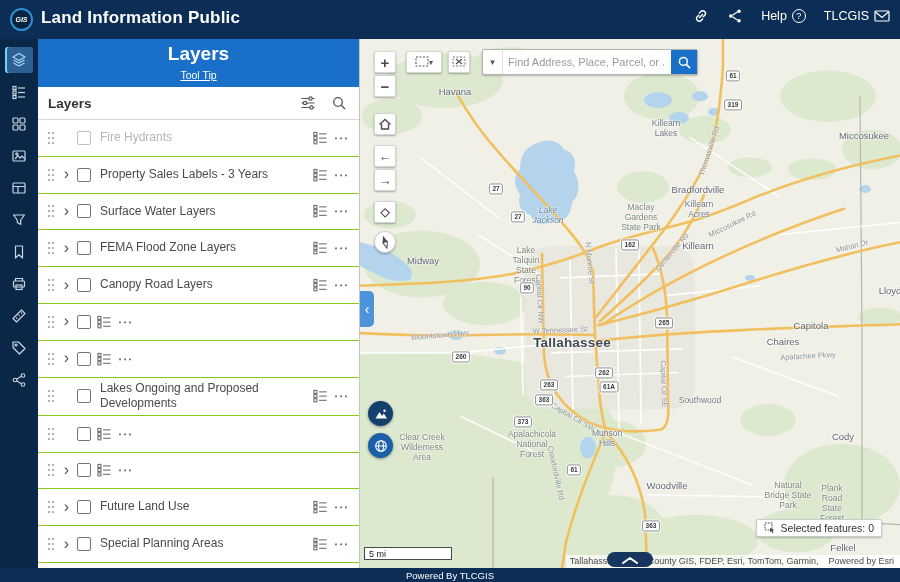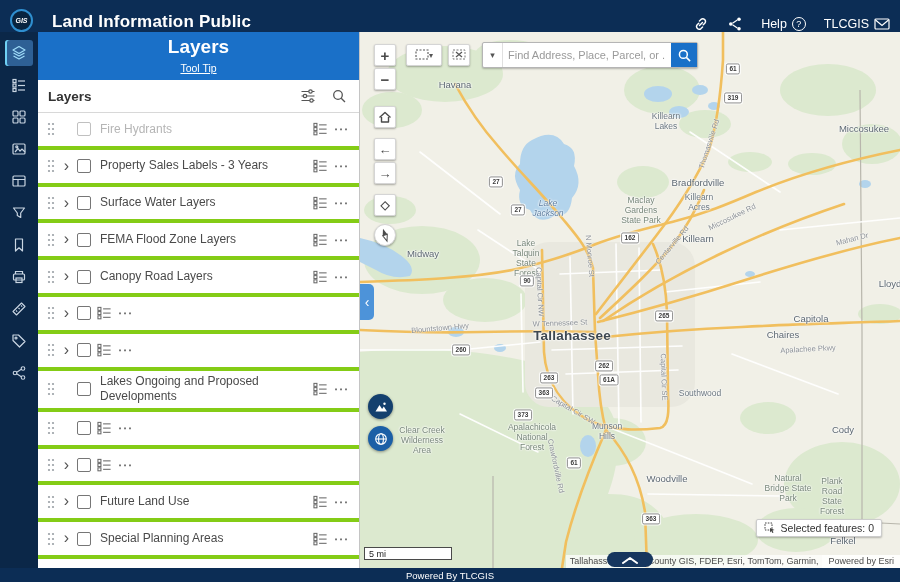--- a/index.html
+++ b/index.html
@@ -1,39 +1,39 @@
 <!DOCTYPE html>
 <html><head>
 <meta charset="utf-8">
 <style>
 *{box-sizing:border-box;margin:0;padding:0}
 html,body{width:900px;height:582px;overflow:hidden;font-family:"Liberation Sans",sans-serif;background:#0c2d55}
 .app{width:900px;height:582px;display:flex;flex-direction:column}
 
-.hdr{flex:0 0 32px;background:#0c2d55;display:flex;align-items:flex-end;color:#fff;padding:0 10px;gap:19px}
+.hdr{flex:0 0 32px;background:#0c2d55;display:flex;align-items:flex-start;color:#fff;padding:8px 10px;gap:8px}
 .logo{width:23px;height:23px;border-radius:50%;background:#08243f;border:2px solid #2f8fd0;display:flex;align-items:center;justify-content:center;font-size:7px;font-style:italic;font-weight:bold;flex:0 0 23px}
 .hdr-title{font-size:17px;font-weight:bold;letter-spacing:.2px}
 .hdr-right{margin-left:auto;display:flex;align-items:center;gap:18px;font-size:12.5px}
 .hdr-link{display:flex;align-items:center;gap:5px;cursor:pointer}
 .help-q{width:14px;height:14px;border-radius:50%;border:1.3px solid #fff;font-size:9px;display:inline-flex;align-items:center;justify-content:center}
 
 .main{flex:1;display:flex;min-height:0}
 .rail{width:38px;background:#0b2748;display:flex;flex-direction:column;align-items:center;padding-top:8px;gap:6px;flex:0 0 38px}
 .rail-item{width:28px;height:26px;border-radius:3px;display:flex;align-items:center;justify-content:center;cursor:pointer}
 .rail-item.active{background:#2e6095;box-shadow:inset 2px 0 0 #6fd1f5}
 
 .panel{width:322px;flex:0 0 322px;display:flex;flex-direction:column;background:#fff;border-right:1px solid #c4c4c4}
 .panel-hdr{flex:0 0 48px;background:#1a70c8;color:#fff;text-align:center;padding-top:4px}
 .panel-title{font-size:19px;font-weight:bold}
 .tooltip-link{font-size:10.5px;text-decoration:underline;cursor:pointer;display:inline-block;margin-top:1px}
 .panel-sub{flex:0 0 33px;display:flex;align-items:center;padding:0 12px 0 10px;border-bottom:1px solid #d8d8d8}
 .panel-sub .t{font-size:13.5px;font-weight:bold;color:#333}
 .sub-icons{margin-left:auto;display:flex;gap:15px;align-items:center}
 .list{flex:1;overflow:hidden}
-.row{display:flex;align-items:center;min-height:36.8px;border-bottom:4px solid #84cc16;padding:3px 8px 3px 6px}
+.row{display:flex;align-items:center;min-height:36.8px;border-bottom:1px solid #84cc16;padding:3px 8px 3px 6px}
 .handle{width:14px;display:flex;justify-content:center;cursor:grab}
 .chev{width:17px;color:#555;font-size:16px;text-align:center;line-height:.8;cursor:pointer}
 .cbox{width:14px;height:14px;border:1.5px solid #767676;border-radius:2px;margin:0 2px 0 2px;flex:0 0 14px;background:#fff;cursor:pointer}
 .lbl{font-size:12px;color:#4a4a4a;margin-left:7px;line-height:1.3;flex:1;padding-right:4px}
 .row.disabled .lbl{color:#b5b5b5}
 .row.disabled .cbox{border-color:#c0c0c0}
 .legicon{width:22px;display:flex;justify-content:center;cursor:pointer}
 .more{width:20px;color:#555;font-size:15px;text-align:center;cursor:pointer}
 
 .map{flex:1;position:relative;overflow:hidden;background:#f1f0e7}

